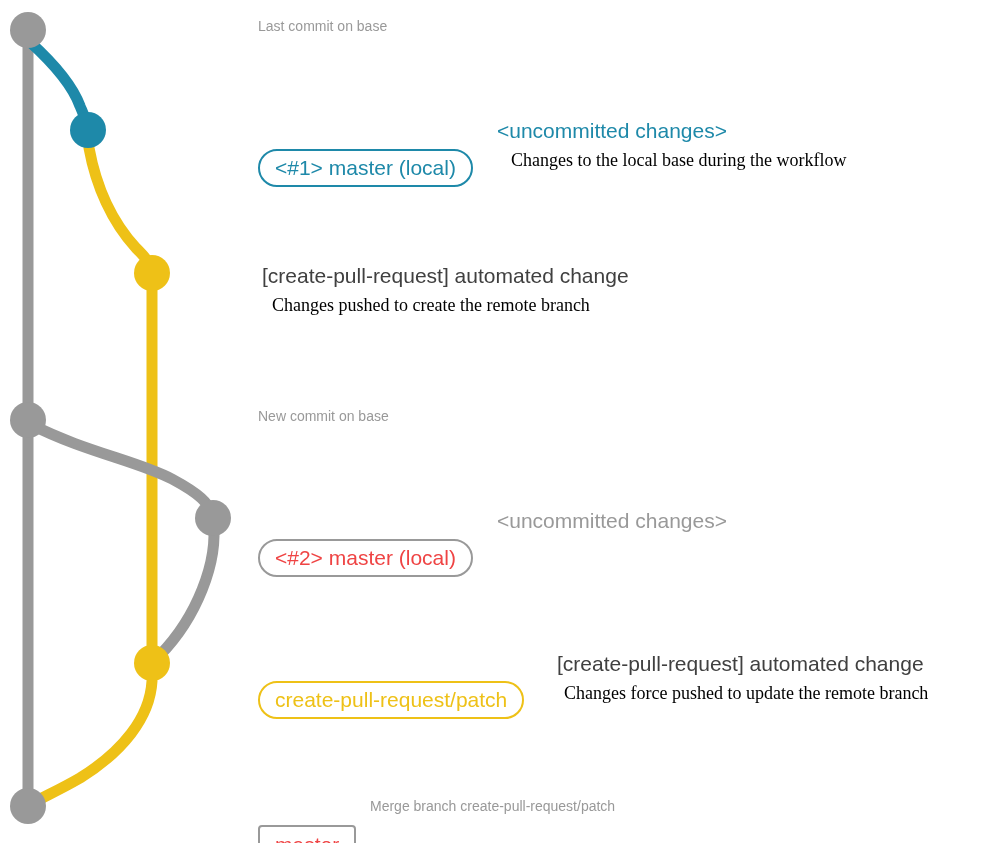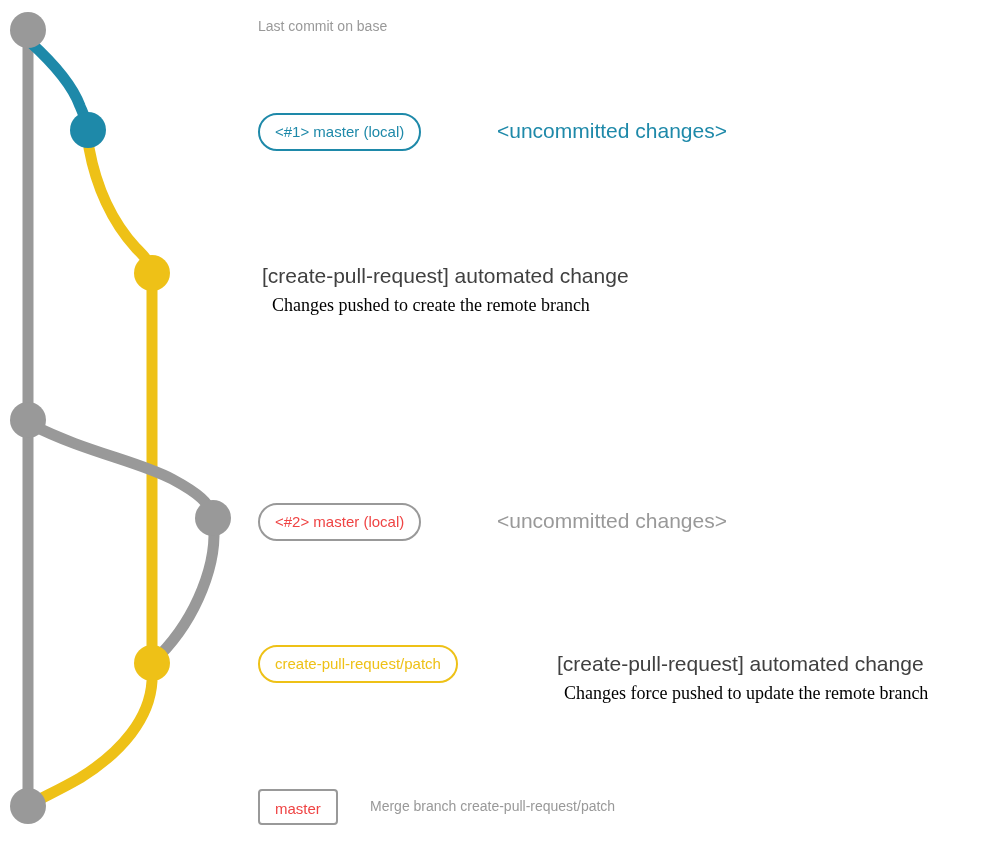--- a/index.html
+++ b/index.html
@@ -22,22 +22,23 @@
     font-size:18px;
     color:#000000;
   }
   .branch-box{
     box-sizing:border-box;
     height:38px;
     padding:0 15px;
     line-height:34px;
     border-radius:19px;
     border:2px solid;
-    font-size:15px;
+    font-size:21px;
     display:inline-block;
+    margin-top:36px;
   }
   .branch-box.teal{border-color:#1e89a9;color:#1e89a9;}
   .branch-box.gray{border-color:#999999;color:#ef4444;}
   .branch-box.yellow{border-color:#eec117;color:#eec117;}
 </style>
 </head>
 <body>
 
 <div id="canvas">
 
@@ -63,24 +64,26 @@
     <circle cx="28" cy="420" r="18" fill="#999999"></circle>
     <circle cx="213" cy="518" r="18" fill="#999999"></circle>
     <circle cx="152" cy="663" r="18" fill="#eec117"></circle>
     <circle cx="28" cy="806" r="18" fill="#999999"></circle>
   </svg>
 
   <div class="abs annot gray-text" style="left:258px;top:18px;">Last commit on base</div>
 
   <div class="abs branch-box teal" style="left:258px;top:113px;">&lt;#1&gt; master (local)</div>
   <div class="abs title teal-text" style="left:497px;top:119px;">&lt;uncommitted changes&gt;</div>
+  <div class="abs note" style="left:511px;top:150px;">Changes to the local base during the workflow</div>
 
   <div class="abs title yellow-text" style="left:262px;top:264px;">[create-pull-request] automated change</div>
   <div class="abs note" style="left:272px;top:295px;">Changes pushed to create the remote branch</div>
 
+  <div class="abs annot gray-text" style="left:258px;top:408px;">New commit on base</div>
 
   <div class="abs branch-box gray" style="left:258px;top:503px;">&lt;#2&gt; master (local)</div>
   <div class="abs title gray-text" style="left:497px;top:509px;">&lt;uncommitted changes&gt;</div>
 
   <div class="abs branch-box yellow" style="left:258px;top:645px;">create-pull-request/patch</div>
   <div class="abs title yellow-text" style="left:557px;top:652px;">[create-pull-request] automated change</div>
   <div class="abs note" style="left:564px;top:683px;">Changes force pushed to update the remote branch</div>
 
   <div class="abs branch-box gray" style="left:258px;top:789px;height:36px;line-height:36px;border-radius:4px;">master</div>
   <div class="abs annot gray-text" style="left:370px;top:798px;">Merge branch create-pull-request/patch</div>

